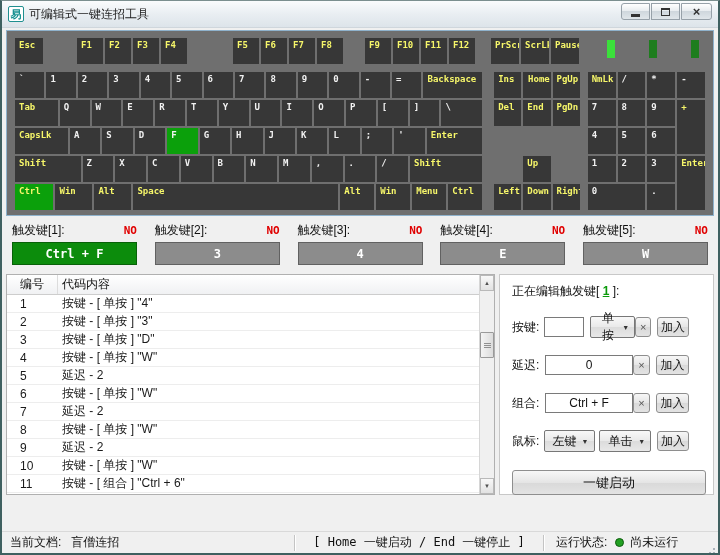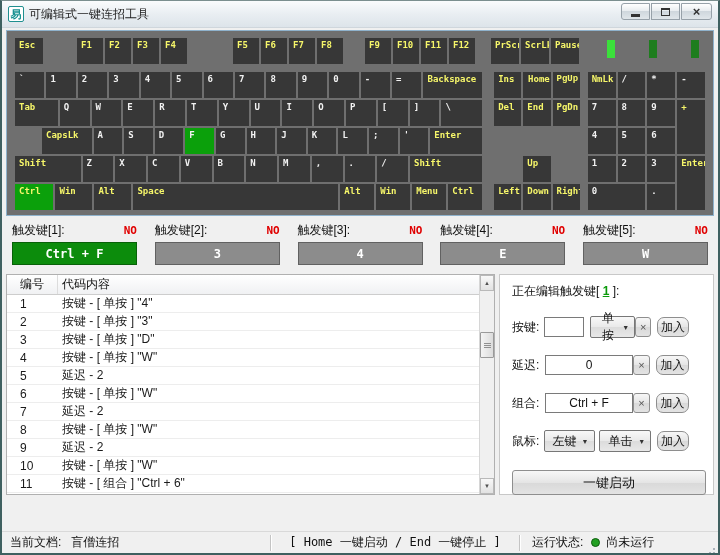--- a/index.html
+++ b/index.html
@@ -85,28 +85,28 @@
   .etitle{font-size:12px;color:#111;margin-top:2px;}
   .etitle .enum{color:#0a9a0a;font-weight:bold;text-decoration:underline;}
   .erow{display:flex;align-items:center;margin-top:16px;height:22px;}
   .elabel{width:36px;font-size:12px;color:#111;}
   .einput{border:1px solid #7a7a7a;background:#fff;height:20px;font-size:12px;
     font-family:"Liberation Sans",sans-serif;color:#111;text-align:center;}
   .in-key{width:40px;}
   .in-wide{width:88px;}
   .dd-mode{width:50px;margin-left:6px;}
   .xbtn{width:18px;height:20px;margin-left:auto;font-size:11px;color:#555;}
-  .addbtn{width:36px;height:20px;margin-left:6px;border-radius:7px;}
+  .addbtn{width:36px;height:20px;margin-left:6px;}
   .dd-mouse1{width:56px;}
   .dd-mouse2{width:58px;margin-left:4px;}
   .startbtn{width:194px;height:25px;margin-top:18px;font-size:13px;}
   
   .statusbar{position:absolute;left:0;right:0;bottom:0;height:22px;background:#f0f0f0;
     border-top:1px solid #d9d9d9;display:flex;align-items:center;font-size:12px;color:#111;}
-  .ssec1{width:268px;padding-left:8px;display:flex;align-items:flex-start;}
+  .ssec1{width:292px;padding-left:8px;display:flex;align-items:flex-start;}
   .sdoc{margin-left:10px;}
   .sdivider{width:1px;height:16px;background:#c4c4c4;box-shadow:1px 0 0 #ffffff;}
   .ssec2{width:248px;text-align:center;font-family:"DejaVu Sans Mono",monospace;font-size:12px;}
   .ssec3{flex:1;padding-left:12px;display:flex;align-items:center;}
   .rundot{width:9px;height:9px;border-radius:50%;background:#22a022;border:1px solid #0d5d0d;margin:0 6px 0 8px;}
   .grip{position:absolute;right:3px;bottom:3px;width:2px;height:2px;background:#aab2ba;
     box-shadow:-4px 4px 0 #aab2ba,0 4px 0 #aab2ba,-8px 8px 0 #aab2ba,-4px 8px 0 #aab2ba,0 8px 0 #aab2ba;}
 </style>
 </head>
 <body>
@@ -187,21 +187,21 @@
             <div class="key kw" style="flex-grow: 1; flex-basis: 0px;">Y</div>
             <div class="key kw" style="flex-grow: 1; flex-basis: 0px;">U</div>
             <div class="key kw" style="flex-grow: 1; flex-basis: 0px;">I</div>
             <div class="key kw" style="flex-grow: 1; flex-basis: 0px;">O</div>
             <div class="key kw" style="flex-grow: 1; flex-basis: 0px;">P</div>
             <div class="key kw" style="flex-grow: 1; flex-basis: 0px;">[</div>
             <div class="key kw" style="flex-grow: 1; flex-basis: 0px;">]</div>
             <div class="key kw" style="flex-grow: 1.42; flex-basis: 0px;">\</div>
           </div>
           <div class="krow">
-            <div class="key ky" style="flex-grow: 1.85; flex-basis: 0px; margin-left: 27px;">CapsLk</div>
+            <div class="key ky" style="flex-grow: 1.85; flex-basis: 0px;">CapsLk</div>
             <div class="key kw" style="flex-grow: 1; flex-basis: 0px;">A</div>
             <div class="key kw" style="flex-grow: 1; flex-basis: 0px;">S</div>
             <div class="key kw" style="flex-grow: 1; flex-basis: 0px;">D</div>
             <div class="key kw kgreen" style="flex-grow: 1; flex-basis: 0px;">F</div>
             <div class="key kw" style="flex-grow: 1; flex-basis: 0px;">G</div>
             <div class="key kw" style="flex-grow: 1; flex-basis: 0px;">H</div>
             <div class="key kw" style="flex-grow: 1; flex-basis: 0px;">J</div>
             <div class="key kw" style="flex-grow: 1; flex-basis: 0px;">K</div>
             <div class="key kw" style="flex-grow: 1; flex-basis: 0px;">L</div>
             <div class="key kw" style="flex-grow: 1; flex-basis: 0px;">;</div>
@@ -229,21 +229,21 @@
             <div class="key ky" style="flex-grow: 6.7; flex-basis: 0px;">Space</div>
             <div class="key ky" style="flex-grow: 1; flex-basis: 0px;">Alt</div>
             <div class="key ky" style="flex-grow: 1; flex-basis: 0px;">Win</div>
             <div class="key ky" style="flex-grow: 1; flex-basis: 0px;">Menu</div>
             <div class="key ky" style="flex-grow: 1; flex-basis: 0px;">Ctrl</div>
           </div>
         </div>
       <div class="knav">
           <div class="key ky" style="width: auto; grid-area: 1 / 1;">Ins</div>
           <div class="key ky" style="width: auto; grid-area: 1 / 2; text-align: center;">Home</div>
-          <div class="key ky" style="width: auto; grid-area: 1 / 3; font-family: Liberation Mono, monospace;">PgUp</div>
+          <div class="key ky" style="width: auto; grid-area: 1 / 3;">PgUp</div>
           <div class="key ky" style="width: auto; grid-area: 2 / 1;">Del</div>
           <div class="key ky" style="width: auto; grid-area: 2 / 2;">End</div>
           <div class="key ky" style="width: auto; grid-area: 2 / 3;">PgDn</div>
           <div class="key ky" style="width: auto; grid-area: 4 / 2;">Up</div>
           <div class="key ky" style="width: auto; grid-area: 5 / 1;">Left</div>
           <div class="key ky" style="width: auto; grid-area: 5 / 2;">Down</div>
           <div class="key ky" style="width: auto; grid-area: 5 / 3;">Right</div>
         </div>
       <div class="knumpad">
           <div class="key ky" style="width: auto; grid-area: 1 / 1;">NmLk</div>

